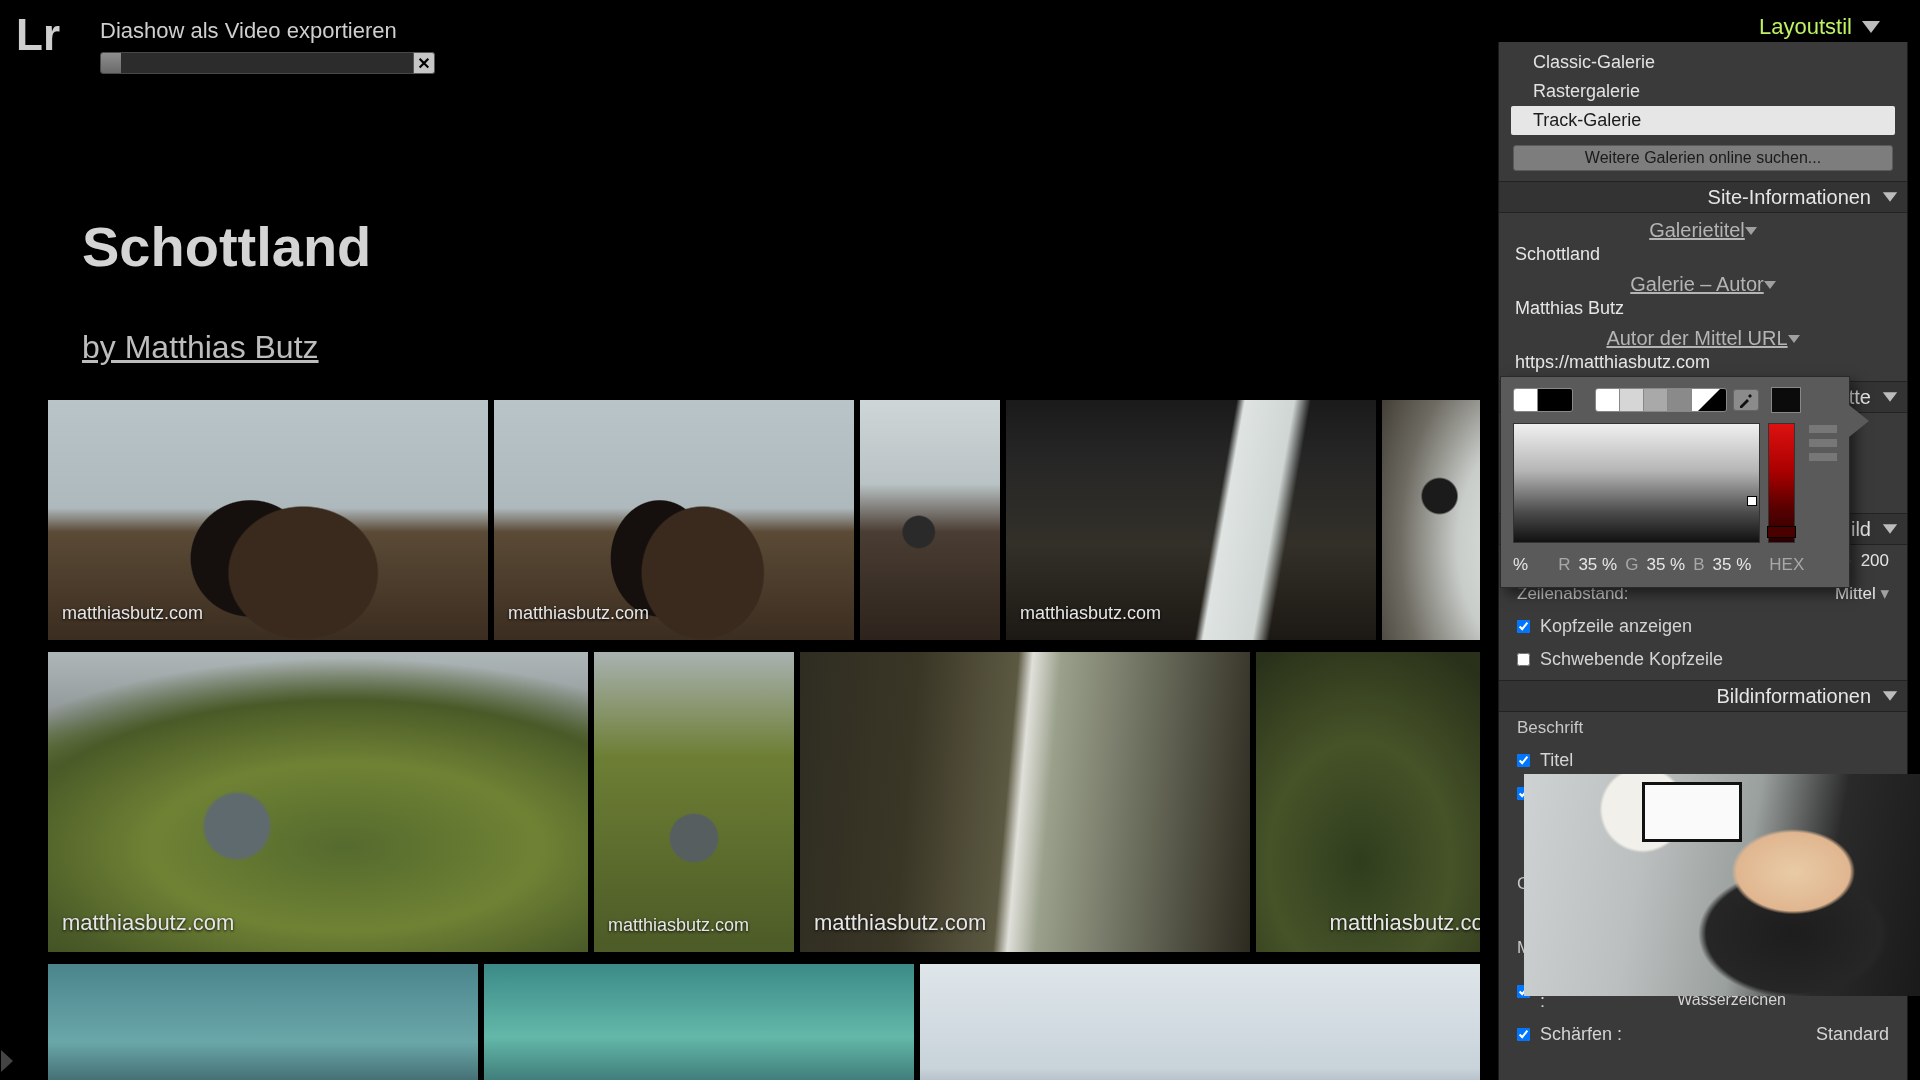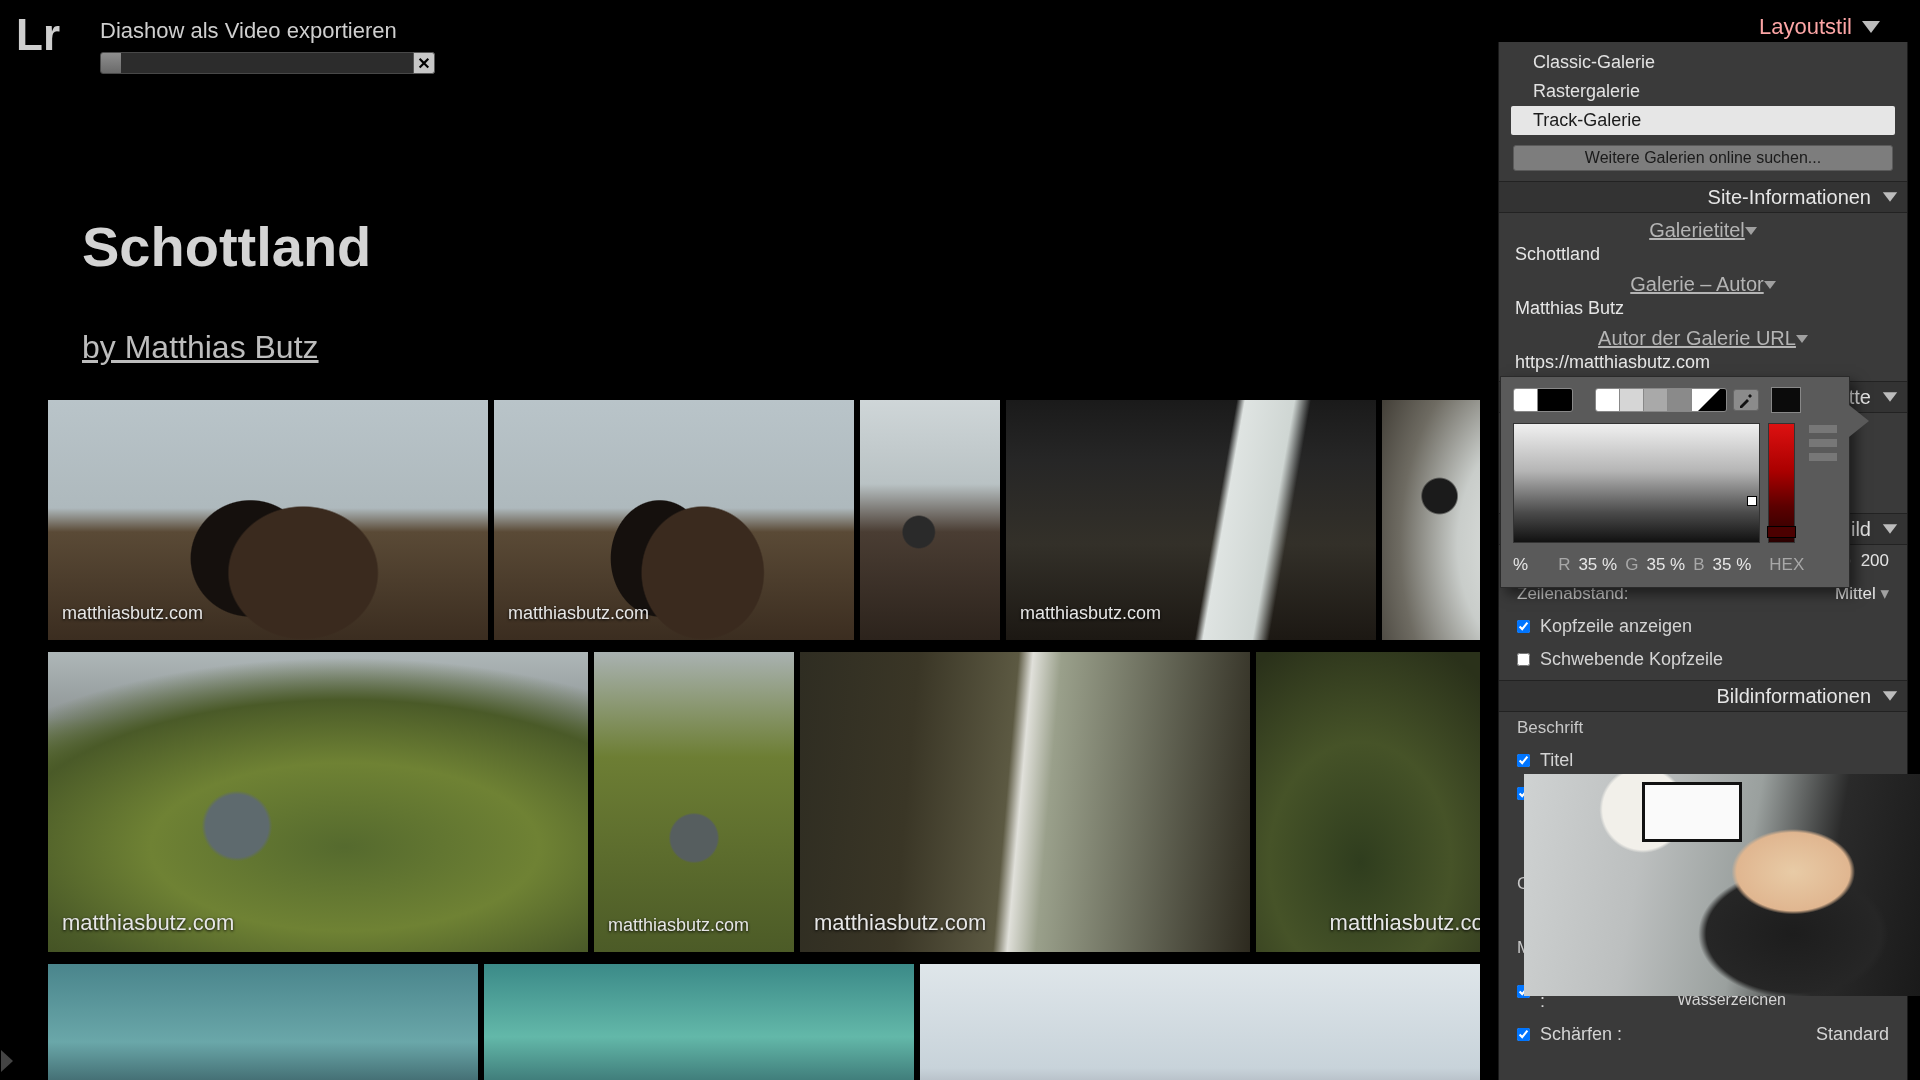--- a/index.html
+++ b/index.html
@@ -6,21 +6,21 @@
   html, body { width: 1920px; height: 1080px; background: #000; color: #ccc; overflow: hidden; }
 
   
   .topbar { position: absolute; top: 0; left: 0; right: 0; height: 90px; background: #000; }
   .lr-logo { position: absolute; top: 8px; left: 14px; width: 70px; height: 56px; display:flex; align-items:center; justify-content:center; }
   .lr-logo svg text { font: 700 44px "Myriad Pro", Arial; fill:#cfcfcf; }
   .export-label { position:absolute; top:18px; left:100px; font-size:22px; color:#cfcfcf; }
   .progress-shell { position:absolute; top:52px; left:100px; width:335px; height:22px; background:#2c2c2c; border:1px solid #484848; border-radius:3px; display:flex; align-items:center; }
   .progress-fill { height:100%; width:6%; background:linear-gradient(#8e8e8e,#6a6a6a); border-radius:2px 0 0 2px; }
   .progress-cancel { width:22px; height:22px; background:#c6c6c6; display:flex; align-items:center; justify-content:center; font-weight:bold; color:#000; border:1px solid #555; margin-left:auto; margin-right:-1px; border-radius:0 3px 3px 0; cursor:pointer; }
-  .layoutstil-label { position:absolute; top:14px; right:40px; font-size:22px; color:#fca5a5; display:flex; align-items:center; gap:10px; }
+  .layoutstil-label { position:absolute; top:14px; right:40px; font-size:22px; color:#bef264; display:flex; align-items:center; gap:10px; }
   .dropdown-triangle { width:0; height:0; border-left:9px solid transparent; border-right:9px solid transparent; border-top:12px solid #bcbcbc; }
 
   
   .main { position:absolute; top:78px; left:20px; width:1450px; bottom:0; background:#000; }
   .subheader { height:58px; background:#424242; border-bottom:1px solid #222; display:flex; align-items:center; padding-left:36px; gap:18px; }
   .grip-icon svg { display:block; }
   .subheader-text { font-size:28px; color:#d8d8d8; }
 
   
   .preview { position:absolute; top:78px; left:20px; right:20px; bottom:0; background:#000; padding-top:16px; }
@@ -237,21 +237,21 @@
     </div>
     <div class="field">
       <div class="field-label">
           <span>Galerie – Autor</span>
           <span class="mini-tri"></span>
         </div>
       <div class="field-value">Matthias Butz</div>
     </div>
     <div class="field">
       <div class="field-label">
-          <span>Autor der Galerie URL</span>
+          <span>Autor der Mittel URL</span>
           <span class="mini-tri"></span>
         </div>
       <div class="field-value">https://matthiasbutz.com</div>
     </div>
 
     <div class="section-head" style="margin-top:6px">
       <span>palette</span>
       <span class="dropdown-triangle"></span>
     </div>
     <div style="height:100px"></div>

